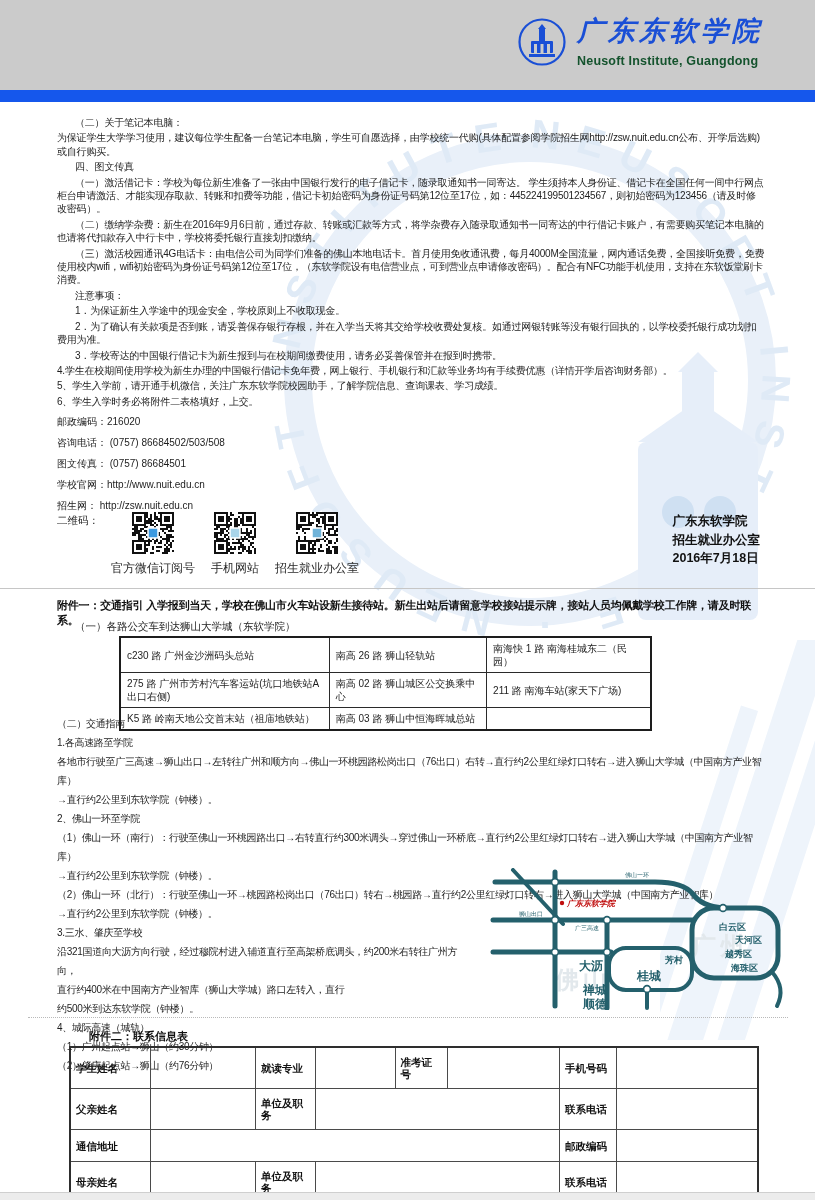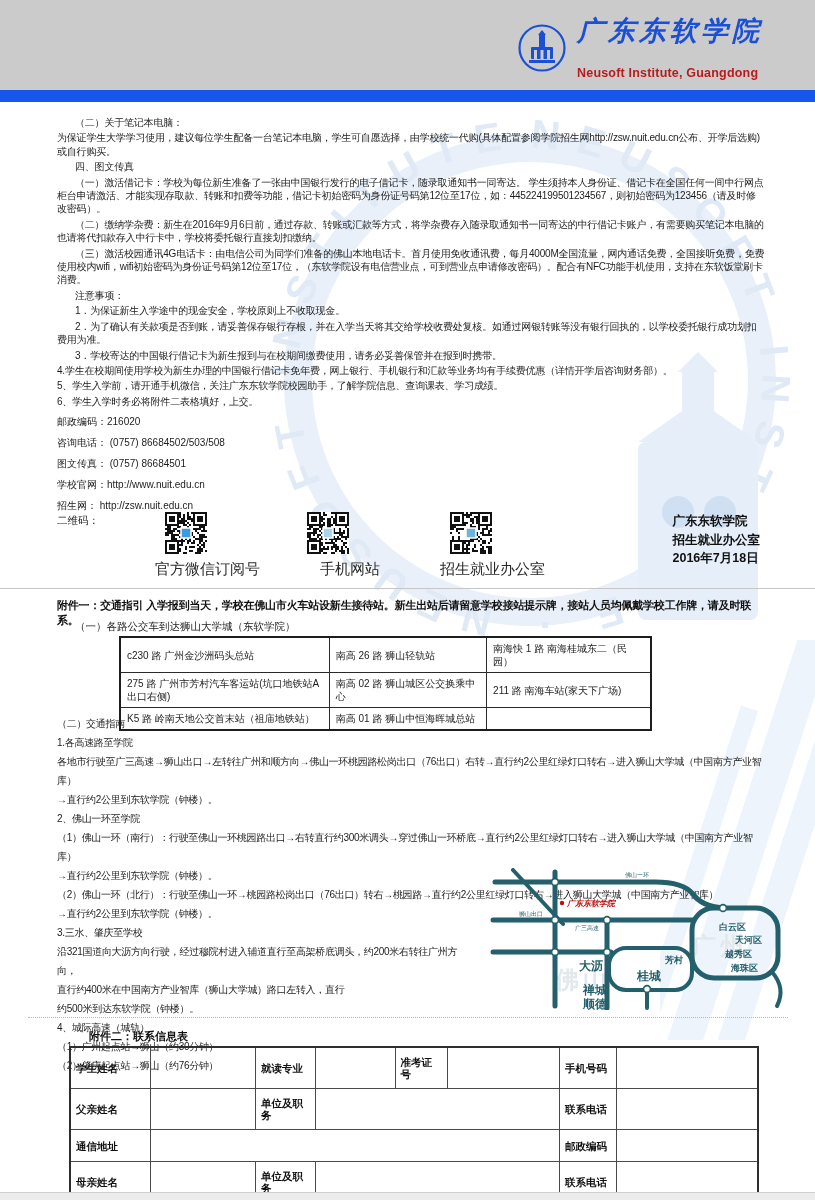--- a/index.html
+++ b/index.html
@@ -7,34 +7,34 @@
   #page{position:relative;width:815px;height:1200px;background:#ffffff;overflow:hidden;margin:0 auto;}
   .layer{position:absolute;}
   
   #header{left:0;top:0;width:815px;height:90px;background:#cbcbcb;}
   #bluebar{left:0;top:90px;width:815px;height:12px;background:#1557ec;}
   #logo{position:absolute;right:52px;top:16px;display:flex;align-items:center;gap:10px;}
   #seal{width:50px;height:50px;}
   #logo-names{display:flex;flex-direction:column;}
   .school-cn{font-family:"DejaVu Serif","Liberation Serif",serif;font-style:italic;font-weight:bold;
              font-size:27px;color:#1a4fd6;letter-spacing:4px;line-height:30px;}
-  .school-en{font-size:12.5px;color:#b91c1c;font-weight:bold;letter-spacing:0.2px;margin-top:20px;}
+  .school-en{font-size:12.5px;color:#14532d;font-weight:bold;letter-spacing:0.2px;margin-top:8px;}
   
   .wm{pointer-events:none;}
   
   #notice{left:57px;top:116px;width:708px;color:#1d1d1d;font-size:10px;letter-spacing:-0.2px;}
   #notice p{margin:0 0 2px 0;line-height:13.4px;}
   #notice p.ind{text-indent:1.8em;}
   #notice p.info{line-height:15px;margin-top:6px;letter-spacing:0;}
   
   #qr-row{left:57px;top:512px;display:flex;align-items:flex-start;}
   .qr-label{font-size:10.5px;color:#1d1d1d;margin-top:2px;margin-right:12px;}
   .qr-item{display:flex;flex-direction:column;align-items:center;margin-right:16px;}
   .qr-item svg{width:42px;height:42px;background:#ffffff;}
-  .qr-caption{font-size:15px;color:#2a2a2a;margin-top:6px;white-space:nowrap;margin-left:44px;}
+  .qr-caption{font-size:12px;color:#2a2a2a;margin-top:6px;white-space:nowrap;}
   #signature{right:55px;top:512px;text-align:left;font-size:12.5px;font-weight:bold;color:#111;line-height:18.5px;}
   
   #divider1{left:0;top:588px;width:815px;border-top:1px solid #c6c6c6;}
   #divider2{left:28px;top:1017px;width:760px;border-top:1.5px dotted #b9b9b9;}
   
   #att1-heading{left:57px;top:598px;width:710px;font-size:11px;font-weight:bold;color:#111;letter-spacing:-0.2px;}
   #att1-sub{left:75px;top:620px;width:600px;font-size:10.5px;color:#1d1d1d;}
   #bus-table{left:119px;top:636px;width:533px;border-collapse:collapse;font-size:10px;color:#1c1c1c;}
   #bus-table td{border:1px solid #2a2a2a;padding:4px 6px;line-height:13px;vertical-align:middle;background:transparent;}
   #bus-table{border:2px solid #1d1d1d;}
@@ -629,21 +629,21 @@
       <td>南高 26 路   狮山轻轨站</td>
       <td>南海快 1 路  南海桂城东二（民园）</td>
     </tr>
     <tr>
       <td>275 路  广州市芳村汽车客运站(坑口地铁站A出口右侧)</td>
       <td>南高 02 路  狮山城区公交换乘中心</td>
       <td>211 路  南海车站(家天下广场)</td>
     </tr>
     <tr>
       <td>K5 路   岭南天地公交首末站（祖庙地铁站）</td>
-      <td>南高 01 路  狮山中恒海晖城总站</td>
+      <td>南高 03 路  狮山中恒海晖城总站</td>
       <td></td>
     </tr>
   </tbody>
     </table>
 
   <div id="directions" class="layer">
     <p>（二）交通指南</p>
     <p>1.各高速路至学院</p>
     <p>各地市行驶至广三高速→狮山出口→左转往广州和顺方向→佛山一环桃园路松岗出口（76出口）右转→直行约2公里红绿灯口转右→进入狮山大学城（中国南方产业智库）</p>
     <p>→直行约2公里到东软学院（钟楼）。</p>

